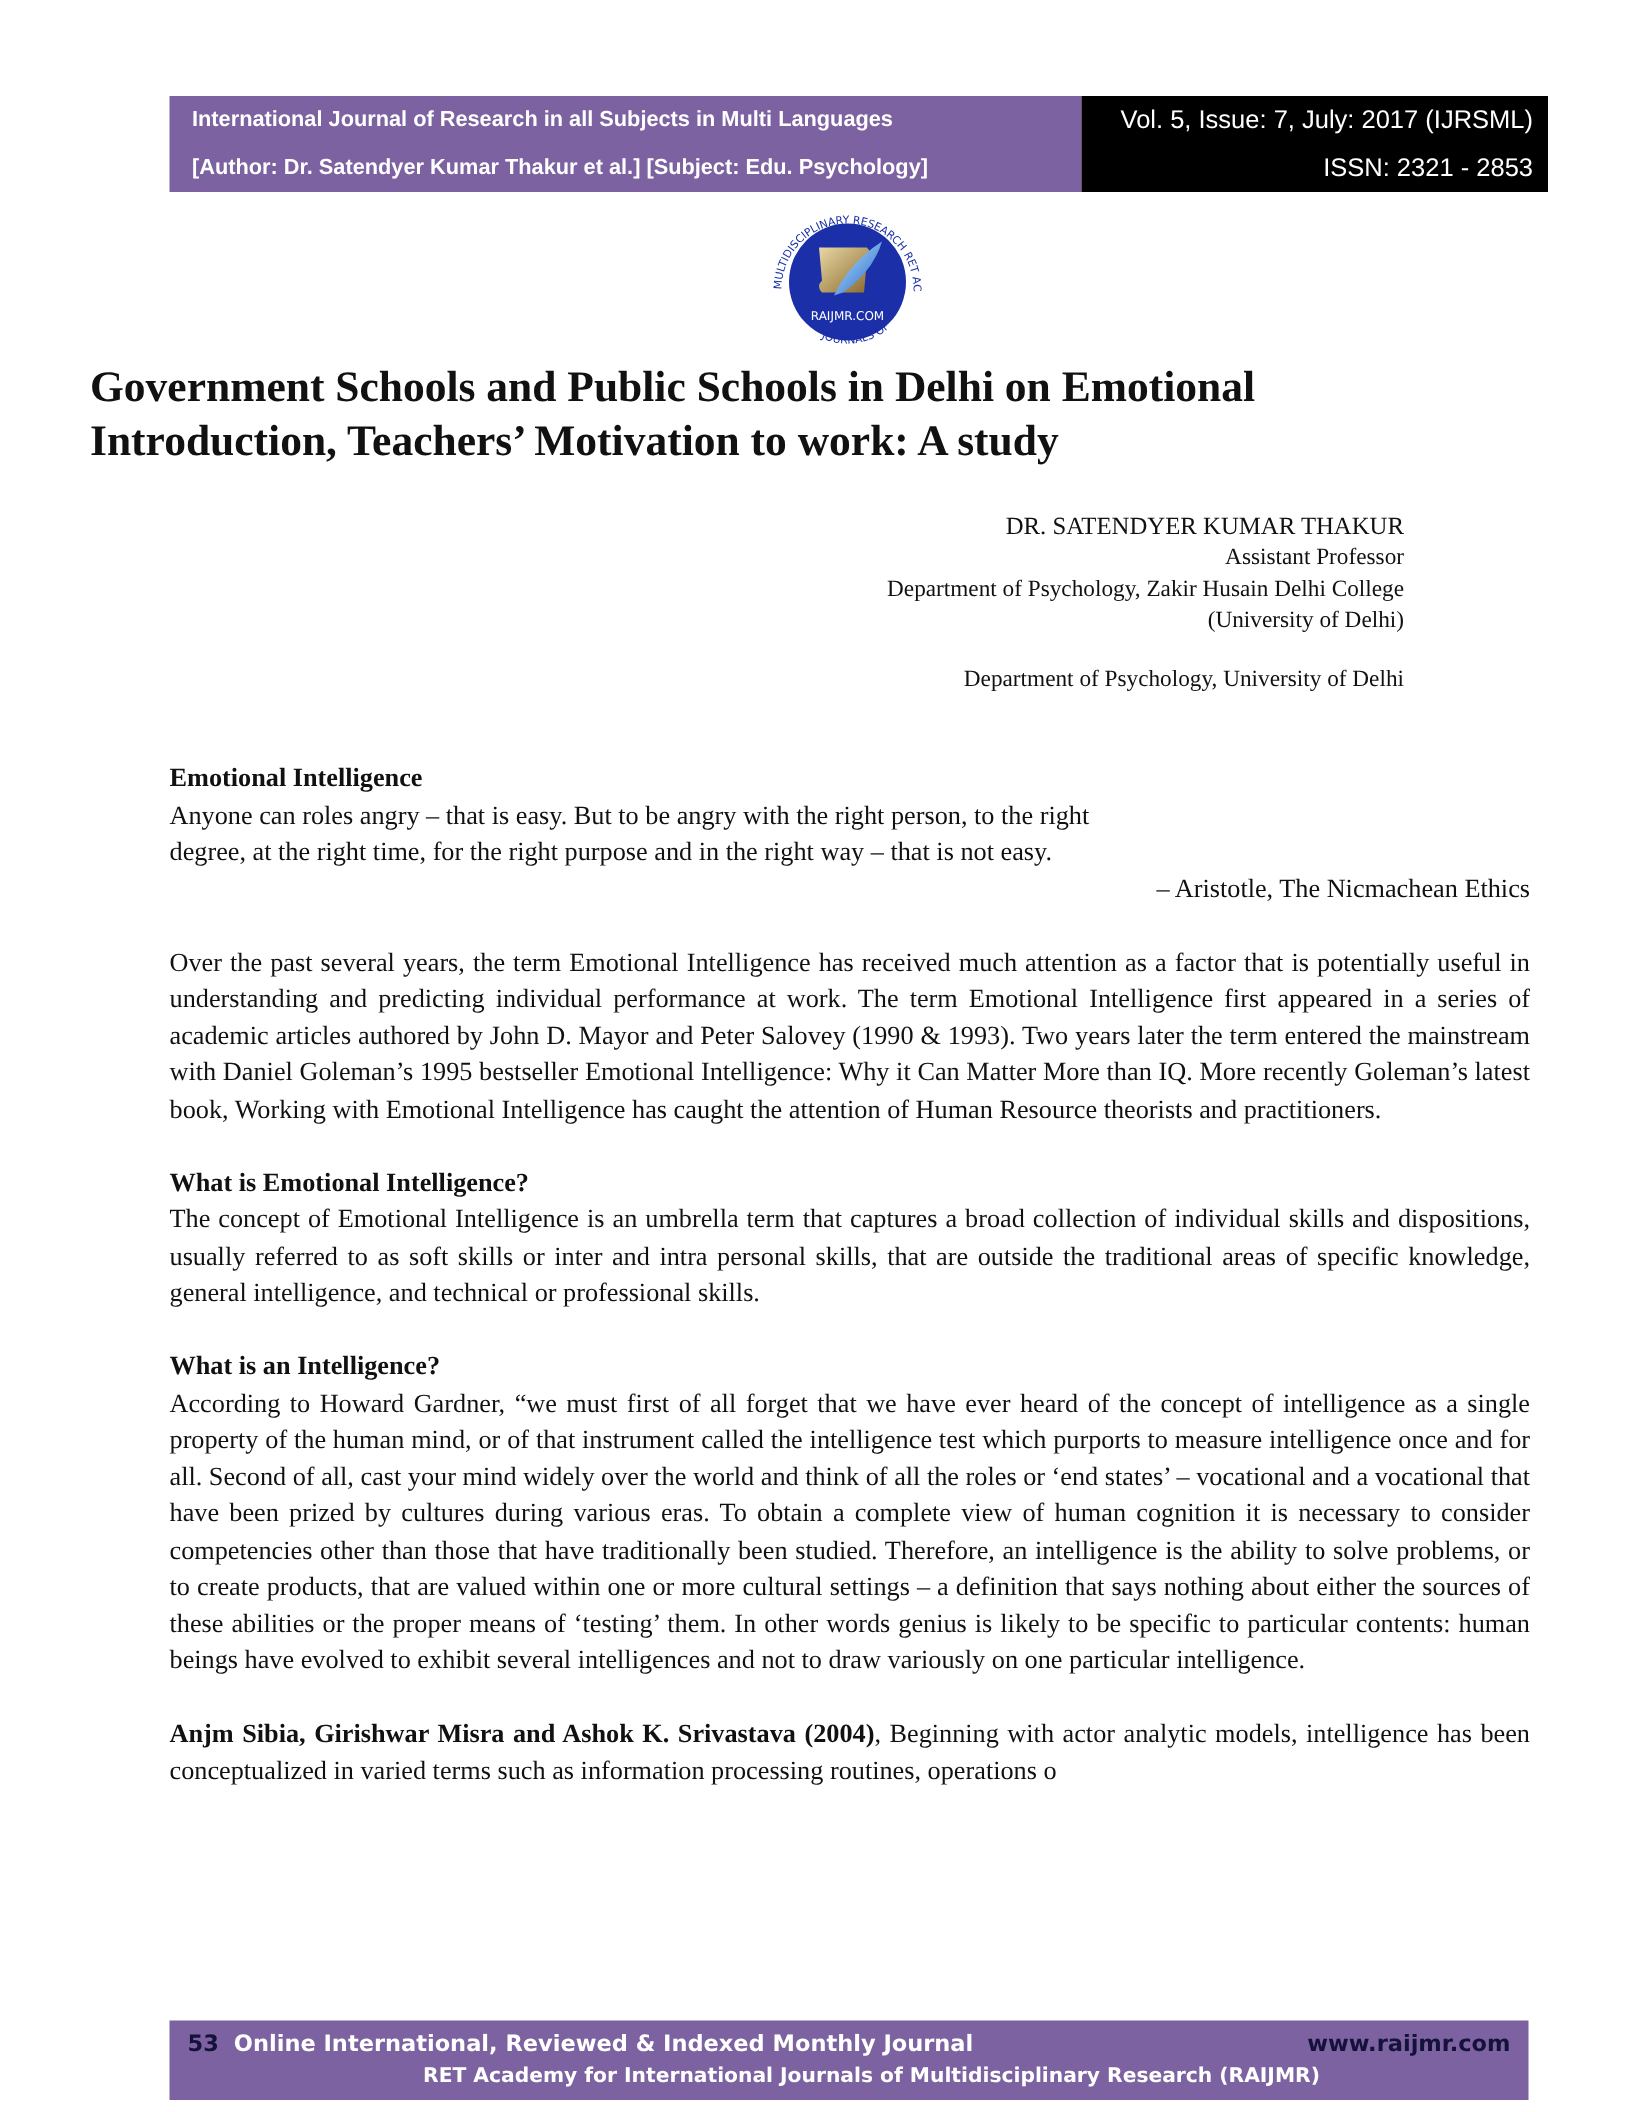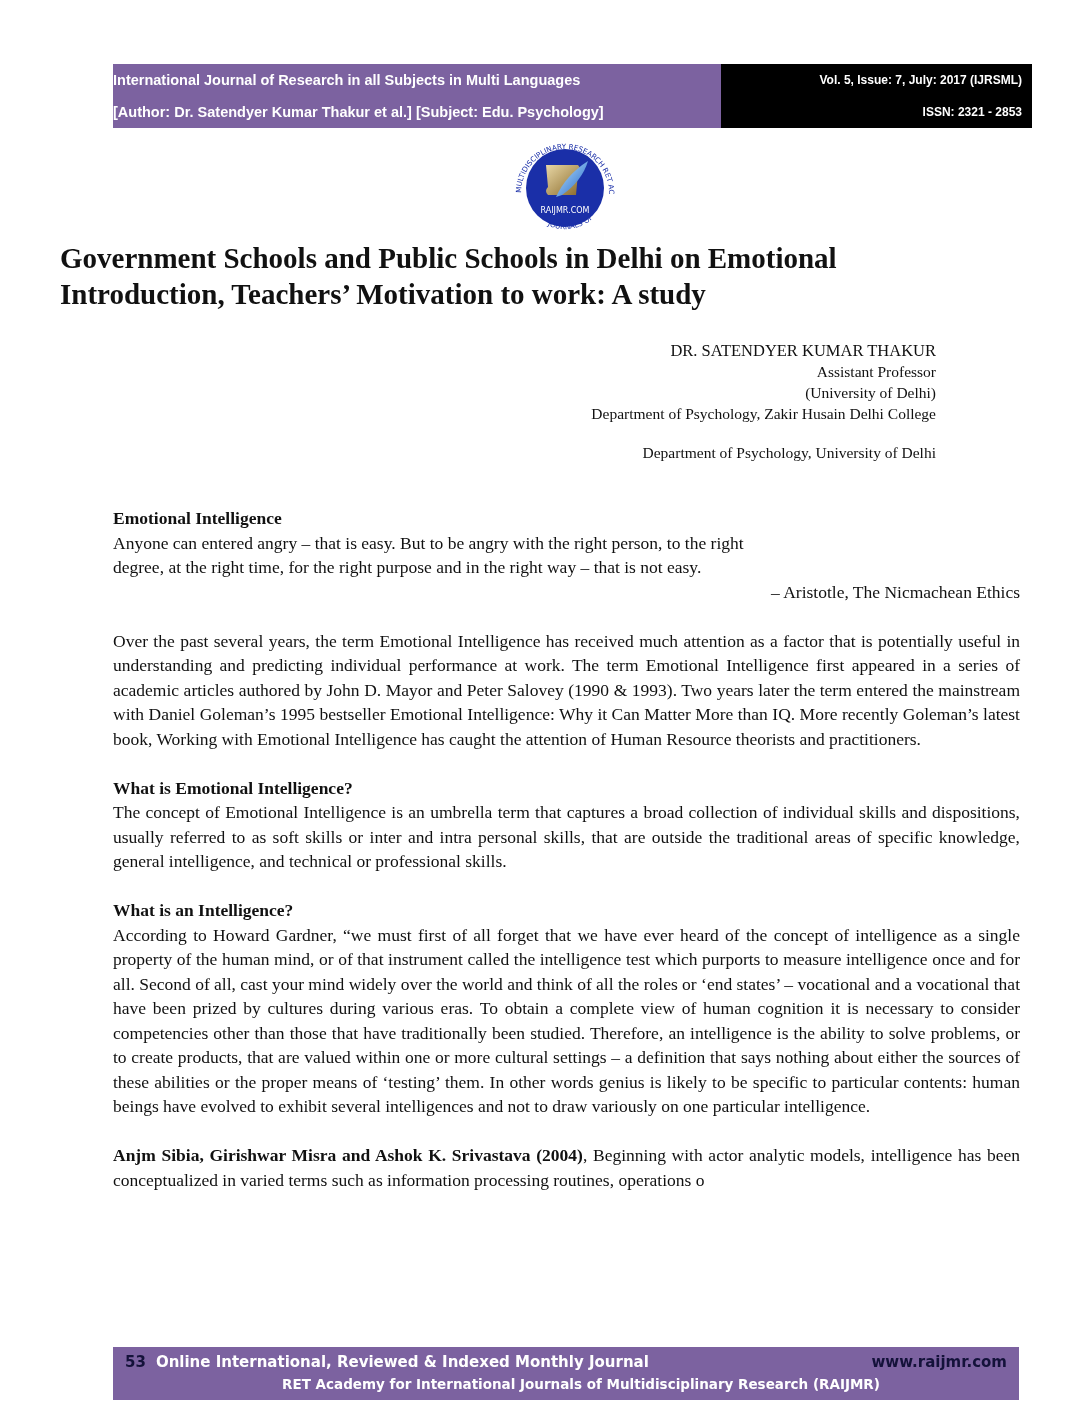--- a/index.html
+++ b/index.html
@@ -1,20 +1,20 @@
 <!DOCTYPE html>
 <html><head>
 <meta charset="utf-8">
 <style>
   html, body { margin: 0; padding: 0; background: #ffffff; }
   body { width: 1088px; height: 1408px; position: relative; overflow: hidden; font-family: "Liberation Serif", serif; color: #111; }
 
   .hdr { position: absolute; left: 113px; top: 64px; width: 919px; height: 64px; display: flex; }
-  .hdr-left { width: 608px; background: #7c62a0; color: #fff; font-family: "Liberation Sans", sans-serif; font-weight: bold; font-size: 14.5px; box-sizing: border-box; padding-left: 0; }
-  .hdr-right { flex: 1; background: #000; color: #fff; font-family: "Liberation Sans", sans-serif; font-weight: bold; font-size: 12px; text-align: right; box-sizing: border-box; padding-right: 10px; }
+  .hdr-left { width: 608px; background: #7c62a0; color: #fff; font-family: "Liberation Sans", sans-serif; font-weight: bold; font-size: 14.5px; box-sizing: border-box; padding-left: 15px; }
+  .hdr-right { flex: 1; background: #000; color: #fff; font-family: "Liberation Sans", sans-serif; font-weight: normal; font-size: 17px; text-align: right; box-sizing: border-box; padding-right: 10px; }
   .hdr-line { height: 32px; line-height: 32px; white-space: nowrap; }
 
   .logo { position: absolute; left: 506px; top: 135px; width: 118px; height: 106px; }
 
   .title { position: absolute; left: 60px; width: 1016px; top: 240px; font-family: "Liberation Serif", serif; font-weight: bold; font-size: 29px; line-height: 36px; color: #111; }
 
   .authors { position: absolute; left: 200px; width: 736px; top: 340px; text-align: right; font-size: 15.5px; line-height: 21px; }
   .authors .name { font-size: 16.5px; }
   .authors .gap { height: 18px; }
 
@@ -75,29 +75,29 @@
 </svg>
 
 <div class="title">
   <div>Government Schools and Public Schools in Delhi on Emotional</div>
   <div>Introduction, Teachers’ Motivation to work: A study</div>
 </div>
 
 <div class="authors">
   <div class="name">DR. SATENDYER KUMAR THAKUR</div>
   <div>Assistant Professor</div>
+  <div>Department of Psychology, Zakir Husain Delhi College</div>
   <div>(University of Delhi)</div>
-  <div>Department of Psychology, Zakir Husain Delhi College</div>
   <div class="gap"></div>
   <div>Department of Psychology, University of Delhi</div>
 </div>
 
 <div class="body">
   <h3>Emotional Intelligence</h3>
-  <p class="quote">Anyone can entered angry – that is easy.  But to be angry with the right person, to the right</p>
+  <p class="quote">Anyone can roles angry – that is easy.  But to be angry with the right person, to the right</p>
   <p class="quote">degree, at the right time, for the right purpose and in the right way – that is not easy.</p>
   <p class="attrib">– Aristotle, The Nicmachean Ethics</p>
   <div class="sp"></div>
   <p>Over the past several years, the term Emotional Intelligence has received much attention as a factor that is potentially useful in understanding and predicting individual performance at work.  The term Emotional Intelligence first appeared in a series of academic articles authored by John D. Mayor and Peter Salovey (1990 &amp; 1993).  Two years later the term entered the mainstream with Daniel Goleman’s 1995 bestseller Emotional Intelligence: Why it Can Matter More than IQ.  More recently Goleman’s latest book, Working with Emotional Intelligence has caught the attention of Human Resource theorists and practitioners.</p>
   <div class="sp"></div>
   <h3>What is Emotional Intelligence?</h3>
   <p>The concept of Emotional Intelligence is an umbrella term that captures a broad collection of individual skills and dispositions, usually referred to as soft skills or inter and intra personal skills, that are outside the traditional areas of specific knowledge, general intelligence, and technical or professional skills.</p>
   <div class="sp"></div>
   <h3>What is an Intelligence?</h3>
   <p>According to Howard Gardner, “we must first of all forget that we have ever heard of the concept of intelligence as a single property of the human mind, or of that instrument called the intelligence test which purports to measure intelligence once and for all.  Second of all, cast your mind widely over the world and think of all the roles or ‘end states’ – vocational and a vocational that have been prized by cultures during various eras.  To obtain a complete view of human cognition it is necessary to consider competencies other than those that have traditionally been studied.  Therefore, an intelligence is the ability to solve problems, or to create products, that are valued within one or more cultural settings – a definition that says nothing about either the sources of these abilities or the proper means of ‘testing’ them.  In other words genius is likely to be specific to particular contents: human beings have evolved to exhibit several intelligences and not to draw variously on one particular intelligence.</p>

